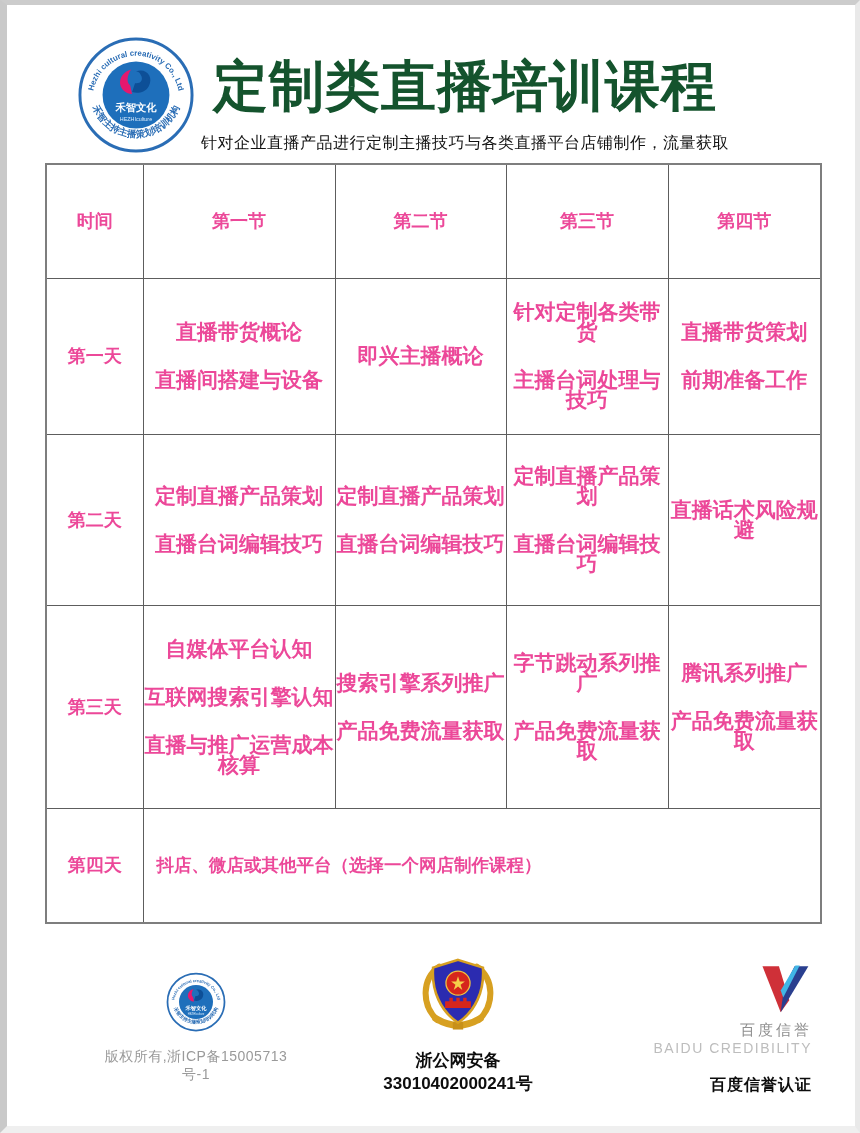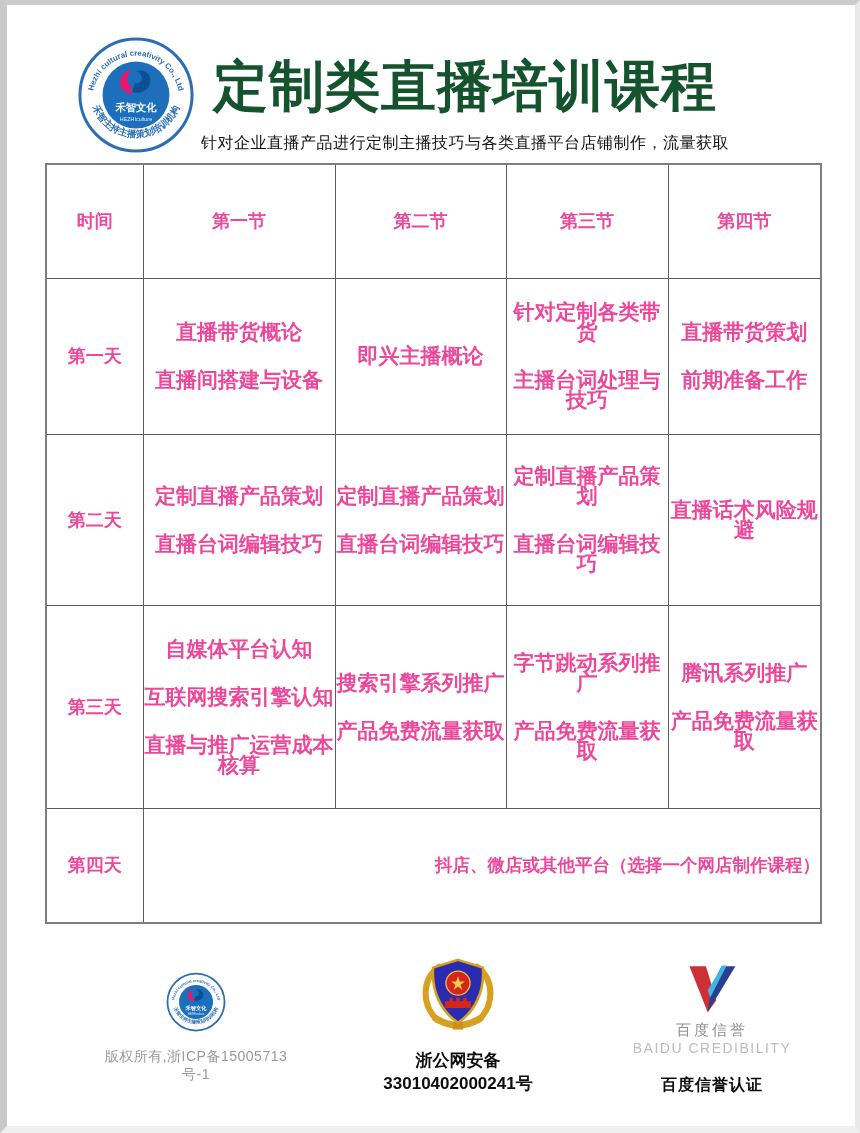--- a/index.html
+++ b/index.html
@@ -35,26 +35,26 @@
     border:1px solid #5d5d5d;
     text-align:center;vertical-align:middle;
     padding:0;font-weight:bold;color:#ec4899;
     overflow:hidden;
   }
   .course-table th{font-size:18px;}
   td.day{font-size:18px;}
   td.content{font-size:21px;}
   .cl{line-height:20px;}
   .cl + .cl{margin-top:28px;}
-  td.span-cell{text-align:right;padding-left:13px;font-size:17.5px;margin-left:48px;}
+  td.span-cell{text-align:left;padding-left:13px;font-size:17.5px;margin-left:48px;}
   
   .f-col{position:absolute;text-align:center;}
   .f-left{left:92px;top:972px;width:208px;}
   .f-center{left:350px;top:952px;width:216px;}
-  .f-right{left:612px;top:962px;width:200px;}
+  .f-right{left:612px;top:962px;width:200px;text-align:right;}
   .seal-sm{width:62px;height:60px;display:inline-block;}
   .icp-text{margin-top:12px;font-size:14px;color:#9a9a9a;letter-spacing:0.5px;}
   .police-badge{width:86px;height:88px;display:inline-block;}
   .police-text{margin-top:5px;font-size:17px;font-weight:bold;color:#0d0d0d;}
   .baidu-v{width:54px;height:52px;display:inline-block;}
   .baidu-cn{margin-top:3px;font-size:15px;color:#8f8f8f;letter-spacing:3px;}
   .baidu-en{margin-top:0;font-size:14px;color:#bdbdbd;letter-spacing:1.5px;}
   .baidu-cert{margin-top:19px;font-size:16px;font-weight:bold;color:#0d0d0d;letter-spacing:1px;}
   .hidden-defs{position:absolute;width:0;height:0;overflow:hidden;}
 </style>

